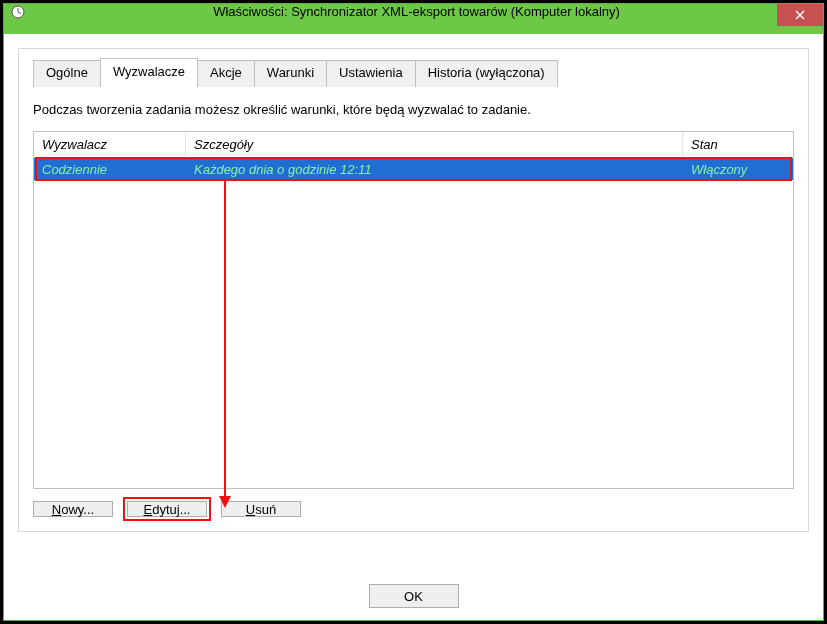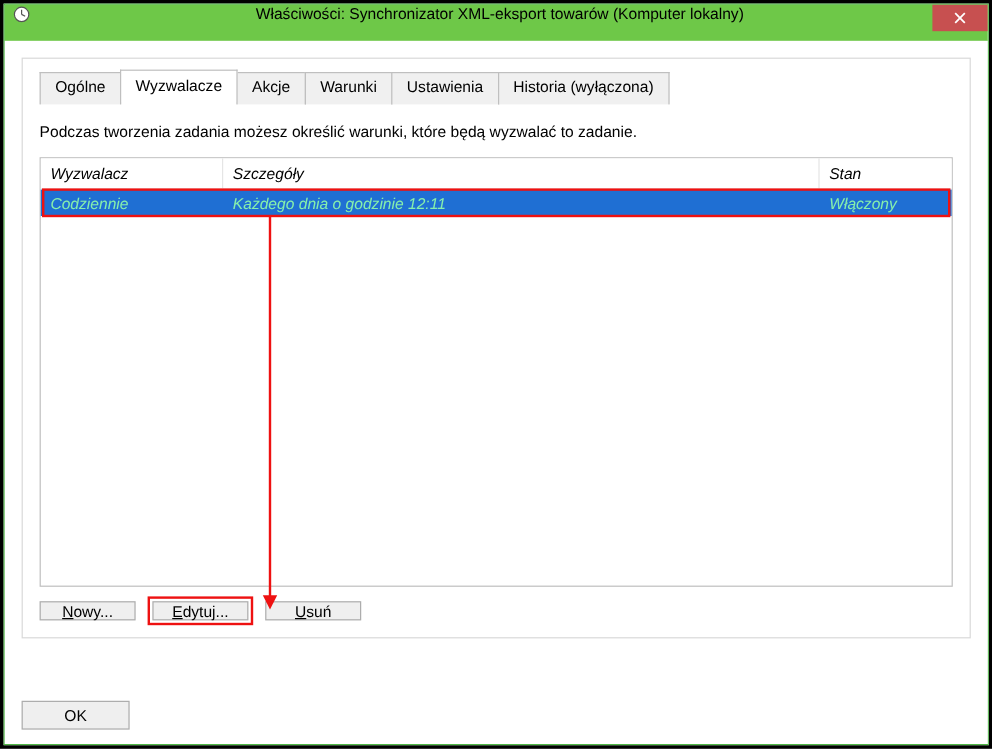--- a/index.html
+++ b/index.html
@@ -163,21 +163,21 @@
     border: 1px solid #adadad;
     padding: 0 14px;
     cursor: pointer;
   }
   .edit-highlight {
     outline: 2px solid #e11;
     outline-offset: 2px;
   }
   .dialog-buttons {
     display: flex;
-    justify-content: space-between;
+    justify-content: center;
     gap: 10px;
     margin-top: 12px;
   }
   .dialog-btn {
     width: 90px;
     height: 24px;
     background: #efefef;
     border: 1px solid #adadad;
     cursor: pointer;
   }

